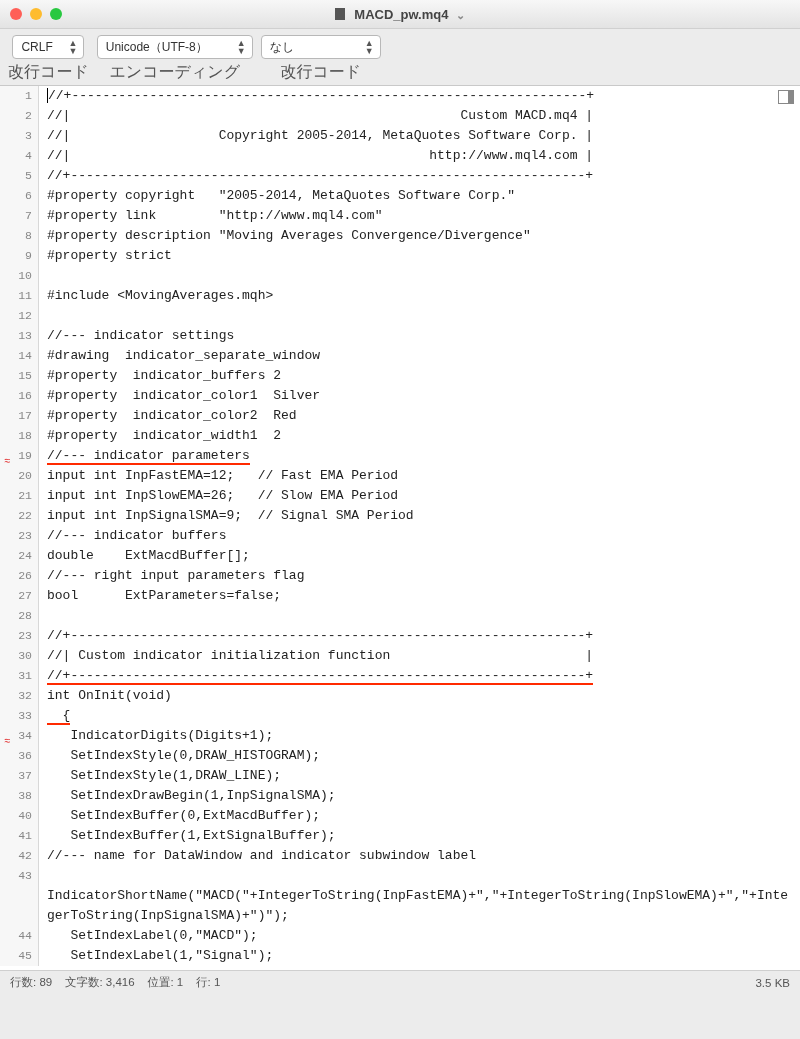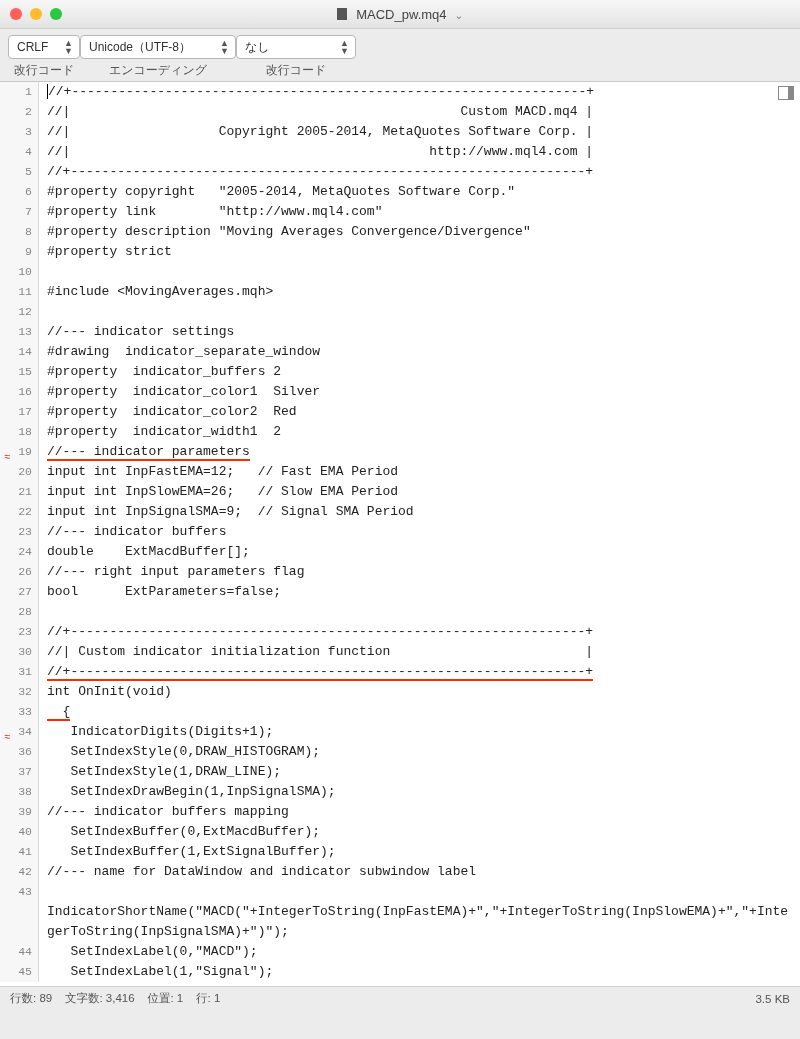--- a/index.html
+++ b/index.html
@@ -16,20 +16,21 @@
     position: relative;
   }
   .titlebar {
     height: 28px;
     display: flex;
     align-items: center;
     padding: 0 10px;
     position: relative;
     background: linear-gradient(#f7f7f7, #e3e3e3);
     border-bottom: 1px solid #d0d0d0;
+    font-weight: bold;
   }
   .traffic {
     display: flex;
     gap: 8px;
   }
   .dot {
     width: 12px; height: 12px; border-radius: 50%;
   }
   .dot.red { background: #ff5f57; }
   .dot.yellow { background: #febc2e; }
@@ -49,20 +50,21 @@
     margin-right:6px;
     vertical-align:-1px;
   }
   .title-center .chev {
     color:#888; font-size:11px; margin-left:4px;
   }
   .toolbar {
     display: flex;
     align-items: flex-start;
     padding: 6px 8px 2px 8px;
+    gap: 8px;
   }
   .combo-col {
     display:flex; flex-direction:column; align-items:center;
   }
   .combo {
     display: flex;
     align-items: center;
     justify-content: space-between;
     height: 22px;
     background: #fff;
@@ -75,21 +77,21 @@
     cursor: default;
   }
   .combo .arrows {
     margin-left: 6px;
     color: #555;
     font-size: 9px;
     line-height: 8px;
     display:flex; flex-direction:column;
   }
   .combo-label {
-    font-size: 12px;
+    font-size: 16px;
     color: #555;
     margin-top: 3px;
     text-align:center;
   }
   .editor-area {
     background: #fff;
     border-top: 1px solid #c9c9c9;
     position: relative;
     padding-bottom: 4px;
   }
@@ -354,24 +356,20 @@
           </tr>
           <tr>
             <td class="gutter">37</td>
             <td class="src">   SetIndexStyle(1,DRAW_LINE);</td>
           </tr>
           <tr>
             <td class="gutter">38</td>
             <td class="src">   SetIndexDrawBegin(1,InpSignalSMA);</td>
           </tr>
           <tr>
-            <td class="gutter">39</td>
-            <td class="src">//--- indicator buffers mapping</td>
-          </tr>
-          <tr>
             <td class="gutter">40</td>
             <td class="src">   SetIndexBuffer(0,ExtMacdBuffer);</td>
           </tr>
           <tr>
             <td class="gutter">41</td>
             <td class="src">   SetIndexBuffer(1,ExtSignalBuffer);</td>
           </tr>
           <tr>
             <td class="gutter">42</td>
             <td class="src">//--- name for DataWindow and indicator subwindow label</td>

